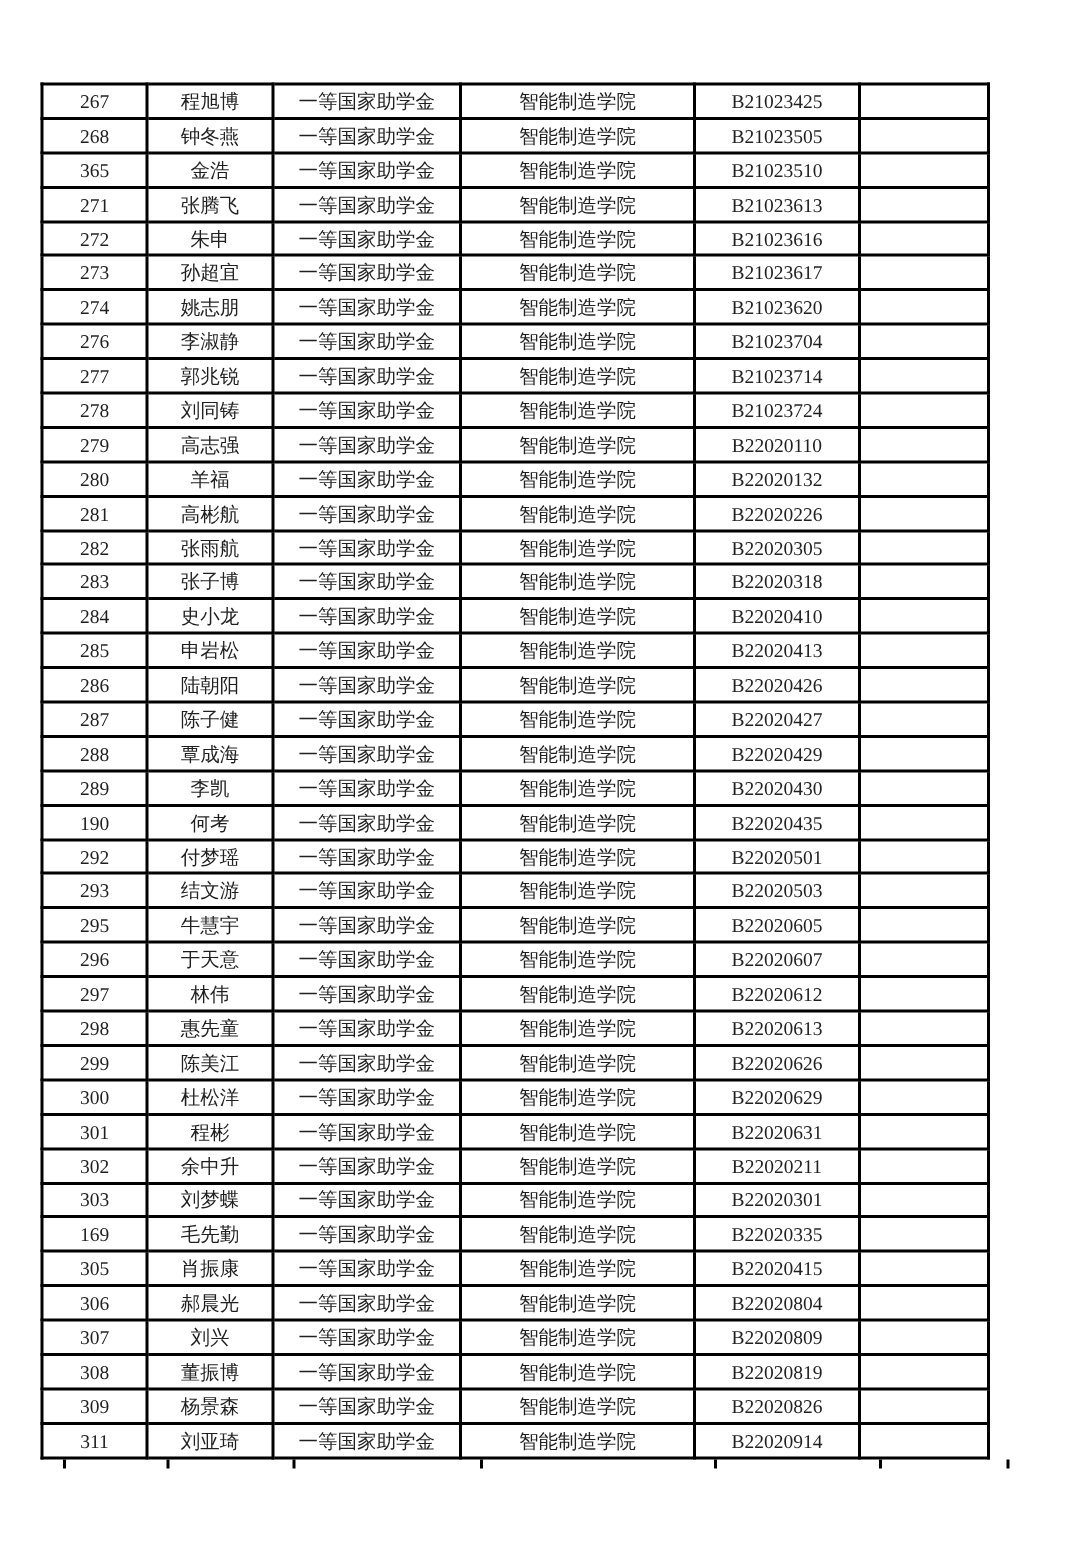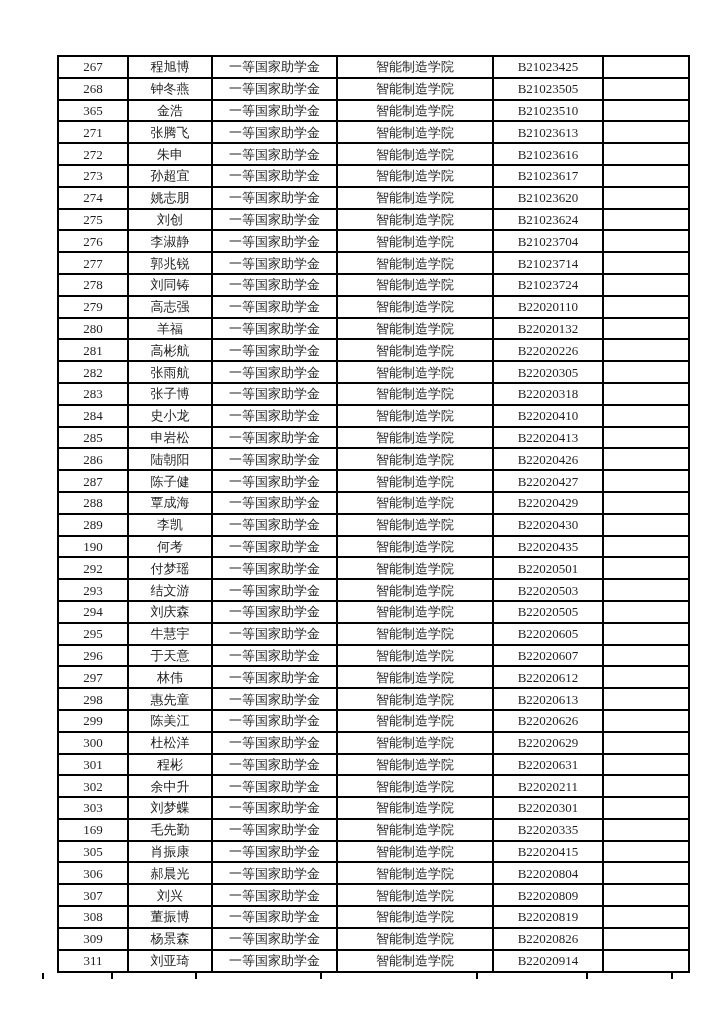--- a/index.html
+++ b/index.html
@@ -15,21 +15,21 @@
     font-family: "Liberation Serif", "DejaVu Serif", serif;
     color: #1f1f1f;
   }
   .doc-page {
     position: absolute;
     inset: 0;
     background: #ffffff;
   }
   table.grid {
     position: absolute;
-    left: 57px;
+    left: 27px;
     top: 55px;
     width: 631px;
     height: 918px;
     border-collapse: collapse;
     table-layout: fixed;
   }
   table.grid td {
     border: 2px solid #000000;
     padding: 0;
     text-align: center;
@@ -124,28 +124,20 @@
         </tr>
         <tr>
           <td>274</td>
           <td>姚志朋</td>
           <td>一等国家助学金</td>
           <td>智能制造学院</td>
           <td>B21023620</td>
           <td></td>
         </tr>
         <tr>
-          <td>275</td>
-          <td>刘创</td>
-          <td>一等国家助学金</td>
-          <td>智能制造学院</td>
-          <td>B21023624</td>
-          <td></td>
-        </tr>
-        <tr>
           <td>276</td>
           <td>李淑静</td>
           <td>一等国家助学金</td>
           <td>智能制造学院</td>
           <td>B21023704</td>
           <td></td>
         </tr>
         <tr>
           <td>277</td>
           <td>郭兆锐</td>
@@ -265,28 +257,20 @@
           <td>智能制造学院</td>
           <td>B22020501</td>
           <td></td>
         </tr>
         <tr>
           <td>293</td>
           <td>结文游</td>
           <td>一等国家助学金</td>
           <td>智能制造学院</td>
           <td>B22020503</td>
-          <td></td>
-        </tr>
-        <tr>
-          <td>294</td>
-          <td>刘庆森</td>
-          <td>一等国家助学金</td>
-          <td>智能制造学院</td>
-          <td>B22020505</td>
           <td></td>
         </tr>
         <tr>
           <td>295</td>
           <td>牛慧宇</td>
           <td>一等国家助学金</td>
           <td>智能制造学院</td>
           <td>B22020605</td>
           <td></td>
         </tr>

